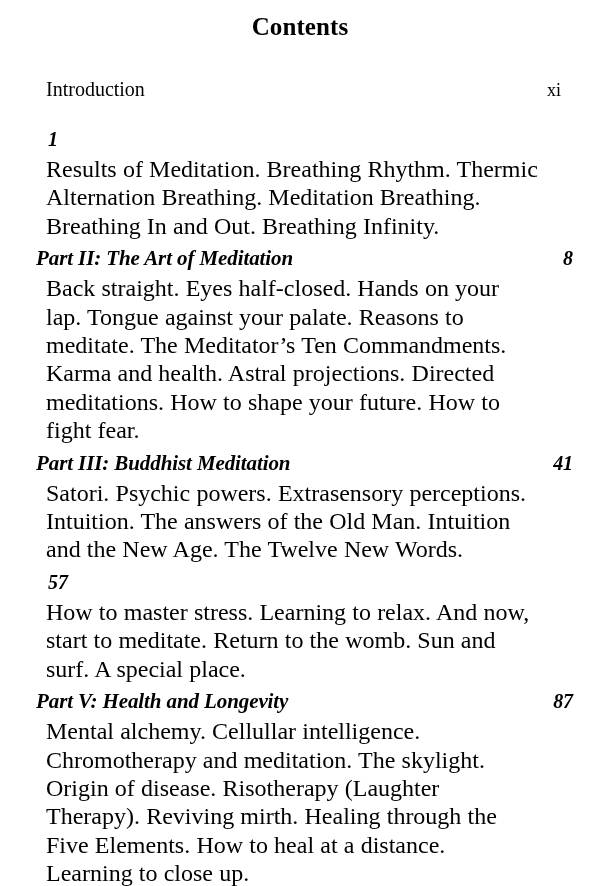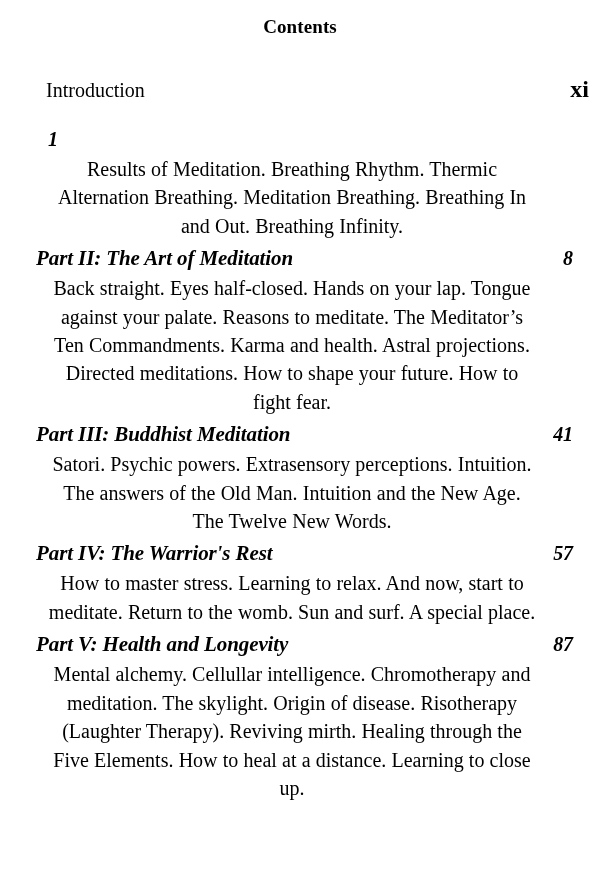--- a/index.html
+++ b/index.html
@@ -22,44 +22,44 @@
     width: 600px;
     height: 886px;
     box-sizing: border-box;
     padding: 0;
   }
 
   
   .toc-title {
     text-align: center;
     font-weight: bold;
-    font-size: 19px;
+    font-size: 25px;
     letter-spacing: 0.1px;
     margin: 0;
     padding-top: 12px;
     line-height: 30px;
   }
 
   
   .front-row {
     display: flex;
     align-items: baseline;
     justify-content: space-between;
     margin: 0;
-    padding: 0 11px 0 46px;
+    padding: 0 39px 0 46px;
     font-size: 20px;
     line-height: 28px;
     margin-top: 33px;
   }
   .front-row .fm-label {
     font-weight: normal;
   }
   .front-row .fm-page {
-    font-weight: bold;
-    font-size: 24px;
+    font-weight: normal;
+    font-size: 18px;
     text-align: right;
   }
 
   
   .sections {
     margin-top: 21px;
   }
   .section {
     margin: 0 0 0 0;
     padding: 0;
@@ -85,23 +85,23 @@
   .section-head .sh-page {
     font-style: italic;
     font-weight: bold;
     font-size: 20px;
     padding-left: 12px;
   }
 
   .section-desc {
     margin: 2px 0 0 0;
     padding: 0 62px 0 46px;
-    font-size: 20px;
+    font-size: 24px;
     line-height: 28.4px;
-    text-align: center;
+    text-align: left;
     word-spacing: 0.2px;
   }
 </style>
 </head>
 <body>
 
 <div class="page">
 
   <h1 class="toc-title">Contents</h1>
 
@@ -132,21 +132,20 @@
     <div class="section">
       <div class="section-head">
         <span class="sh-title">Part III: Buddhist Meditation</span>
         <span class="sh-page">41</span>
       </div>
       <p class="section-desc">Satori. Psychic powers. Extrasensory perceptions. Intuition. The answers of the Old Man. Intuition and the New Age. The Twelve New Words.</p>
     </div>
 
     <div class="section">
       <div class="section-head">
-        <span class="sh-title">Part IV: The Warrior's Rest</span>
         <span class="sh-page">57</span>
       </div>
       <p class="section-desc">How to master stress. Learning to relax. And now, start to meditate. Return to the womb. Sun and surf. A special place.</p>
     </div>
 
     <div class="section">
       <div class="section-head">
         <span class="sh-title">Part V: Health and Longevity</span>
         <span class="sh-page">87</span>
       </div>

